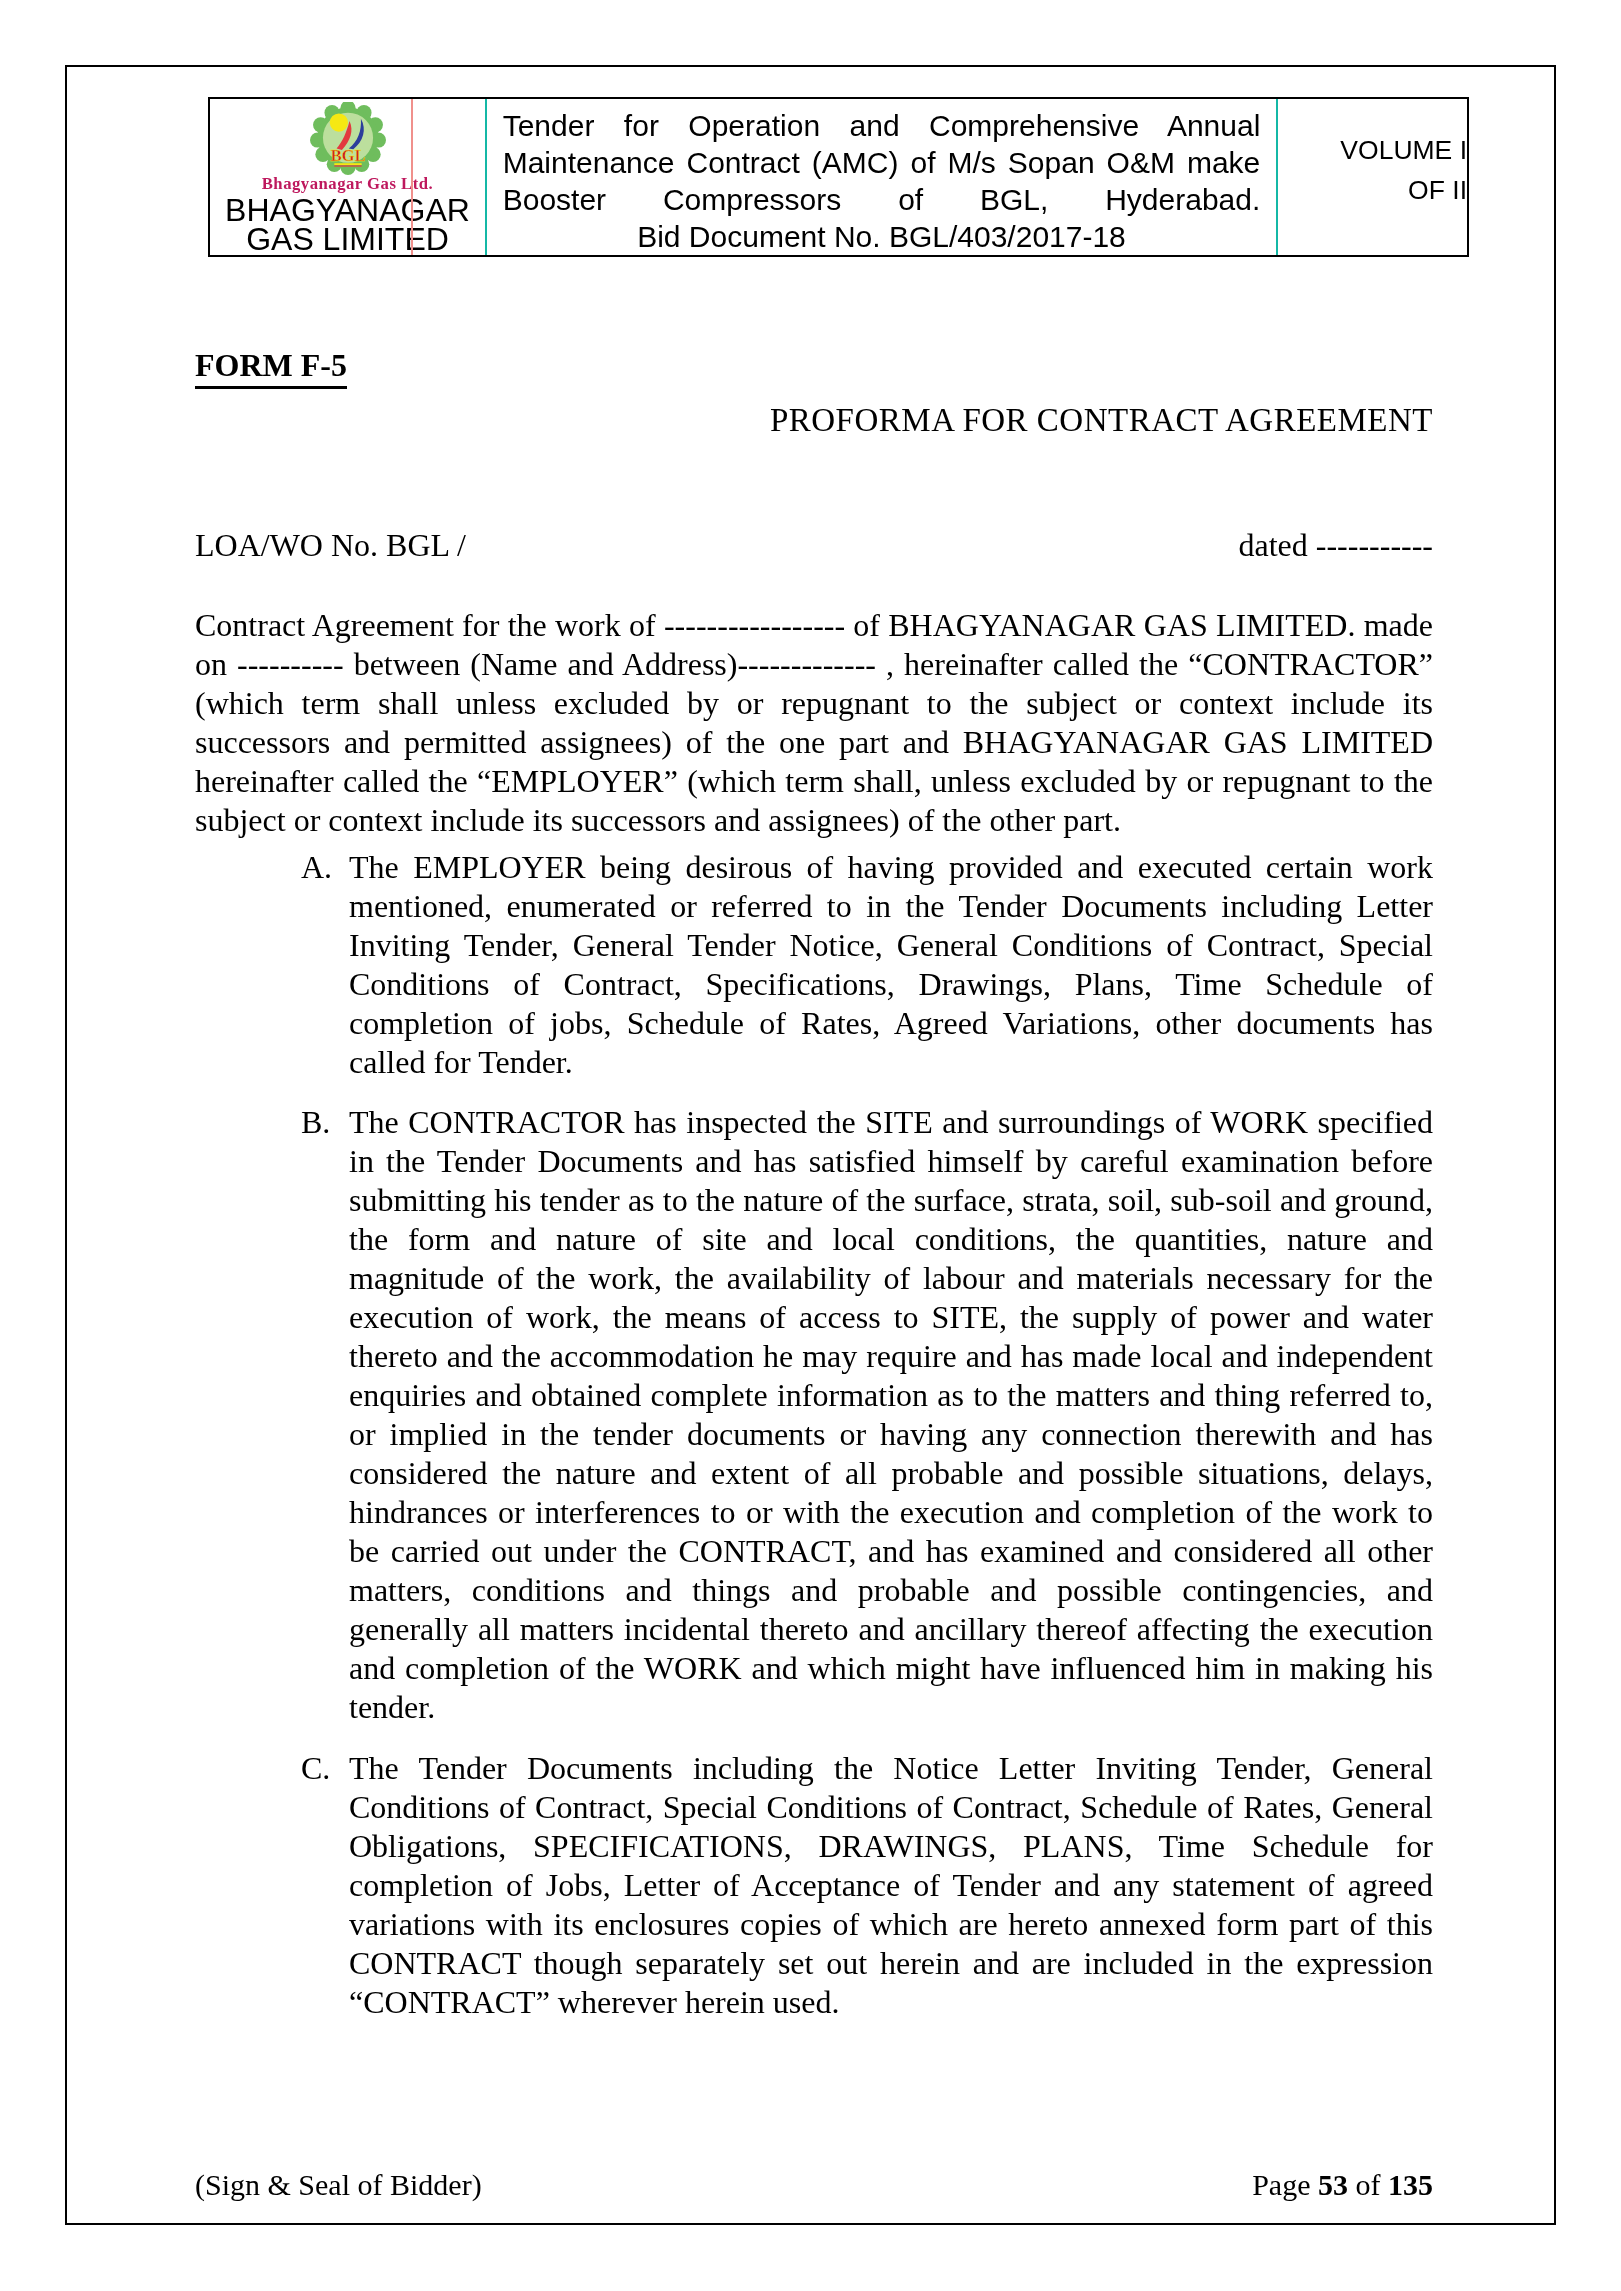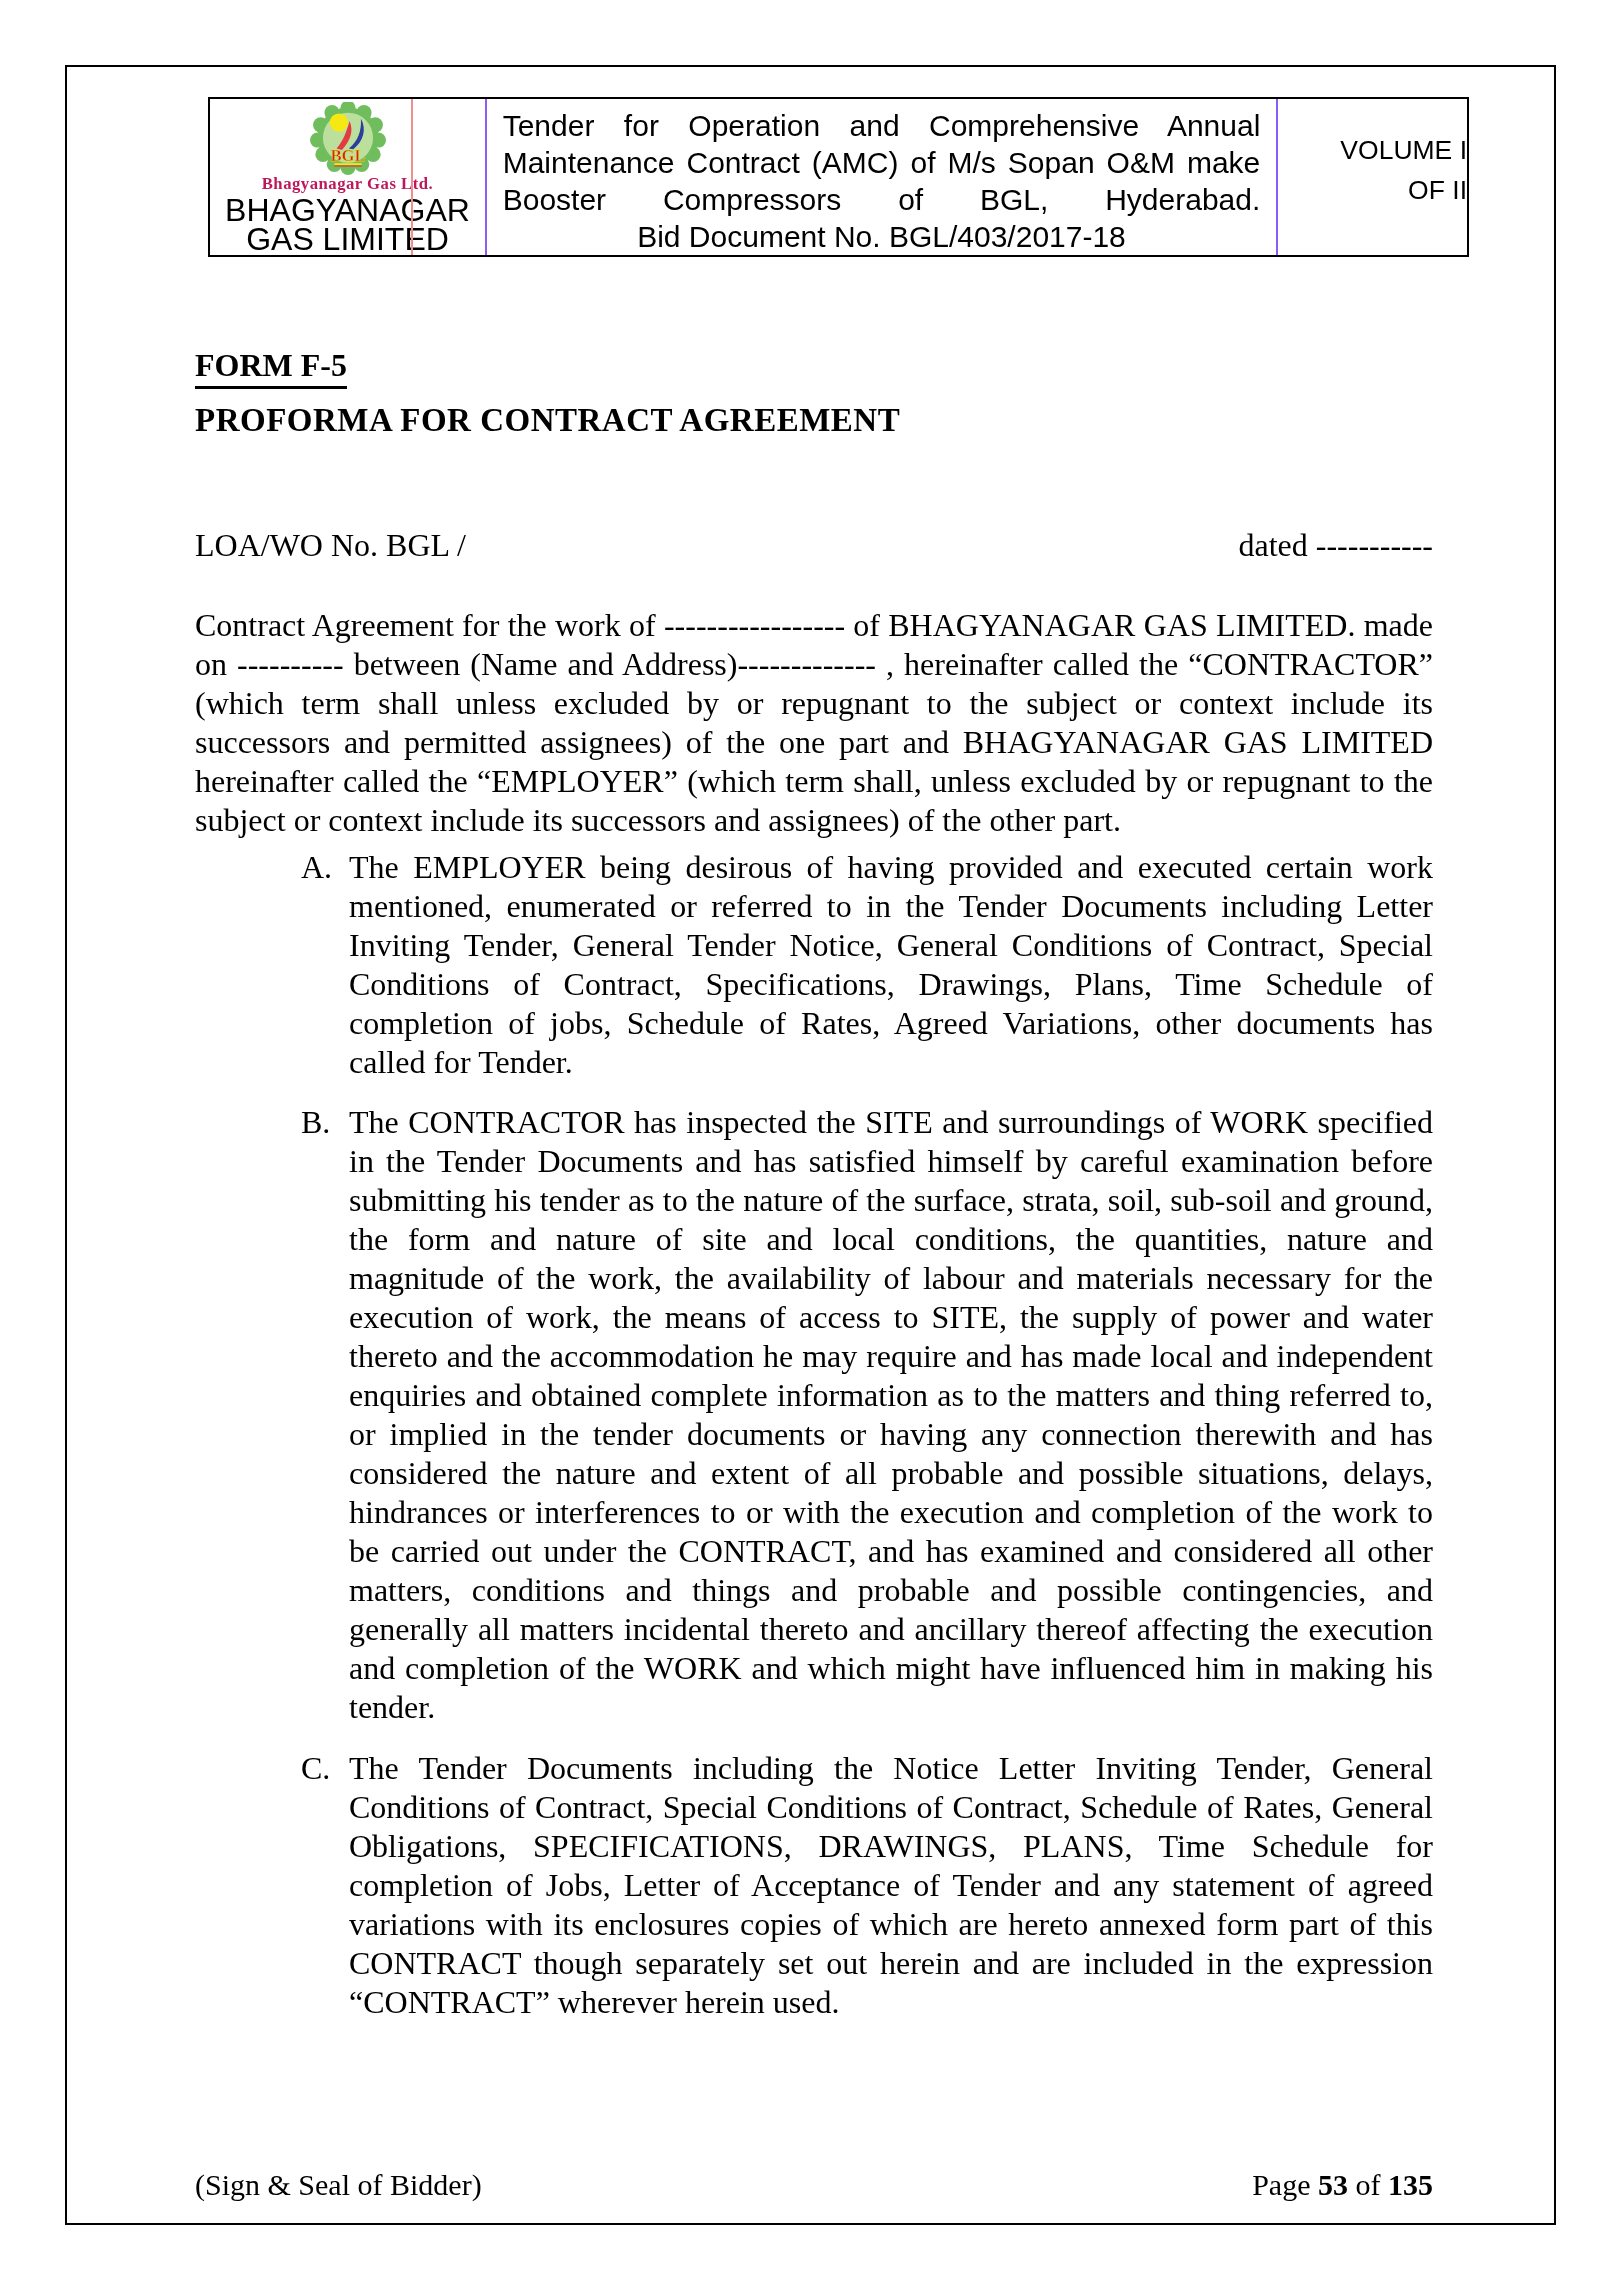--- a/index.html
+++ b/index.html
@@ -10,21 +10,21 @@
     position:absolute; left:65px; top:65px; right:65px; bottom:67px;
     border:2.9px solid #000;
   }
 
   
   .hdr-table {
     position:absolute; left:141px; top:30px; width:1261px; height:160px;
     display:flex; border:2px solid #000;
     font-family:"Liberation Sans","DejaVu Sans",sans-serif;
   }
-  .hdr-cell { border-right:2px solid #8b5cf6; height:100%; }
+  .hdr-cell { border-right:2px solid #14b8a6; height:100%; }
   .hdr-cell:last-child { border-right:none; }
 
   .logo-cell {
     width:277px; position:relative;
     display:flex; flex-direction:column; align-items:center; justify-content:flex-start;
     padding-top:3px; text-align:center;
   }
   .logo-artifact-line {
     position:absolute; top:0; bottom:0; left:201px; width:2px; background:#f0908c;
   }
@@ -53,21 +53,21 @@
   .text-column {
     position:absolute; left:128px; top:279px; width:1238px;
     font-size:32px; line-height:39px;
   }
   .form-no-row { }
   .form-no {
     font-weight:bold; display:inline-block; border-bottom:3.9px solid #000; padding-bottom:1px;
     font-size:32px;
   }
   .doc-title {
-    margin-top:11.8px; text-align:left; font-weight:bold; font-size:33px; letter-spacing:0.5px;
+    margin-top:11.8px; text-align:right; font-weight:normal; font-size:33px; letter-spacing:0.5px;
   }
   .loa-row {
     margin-top:86px; display:flex; justify-content:space-between; align-items:flex-end;
   }
   .para-1 {
     margin-top:41px; text-align:justify;
   }
   .whereas { margin-top:9.8px; }
   .whereas-item {
     position:relative; padding-left:154px; text-align:justify; margin-top:7.8px;

